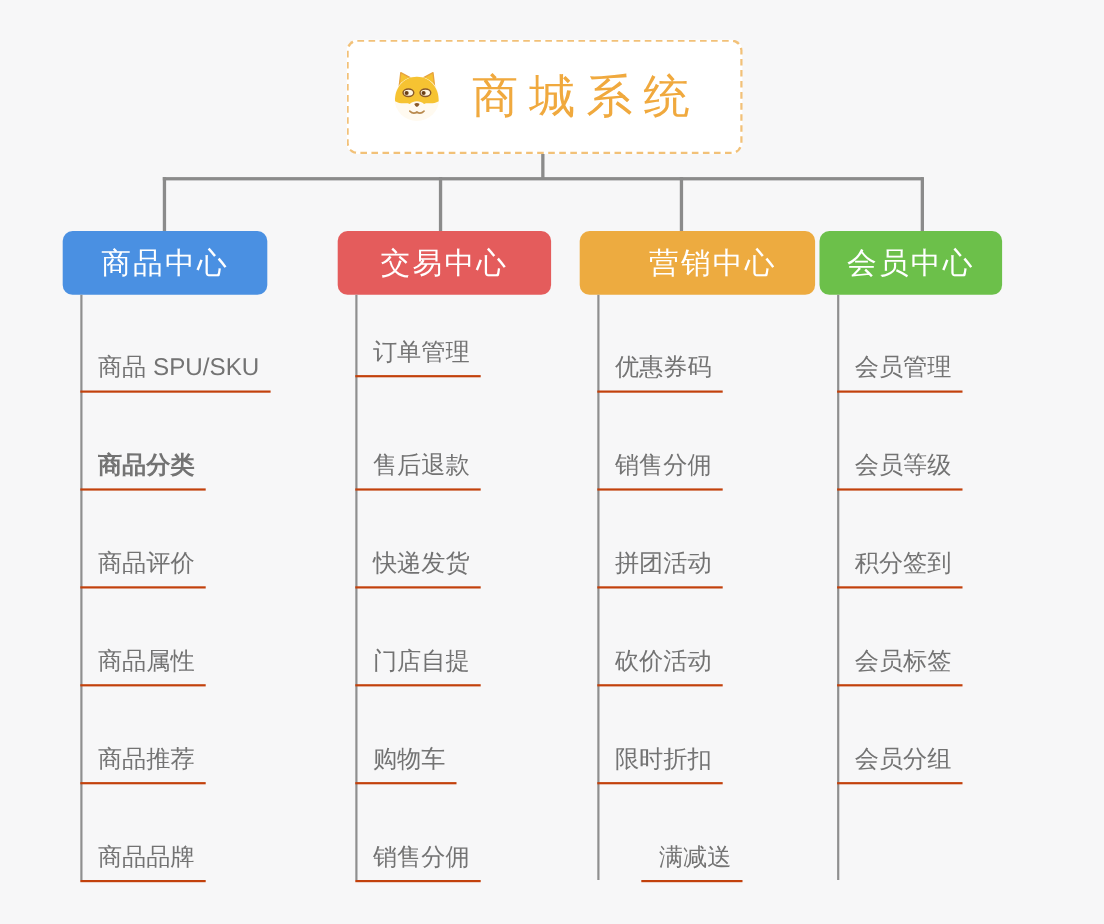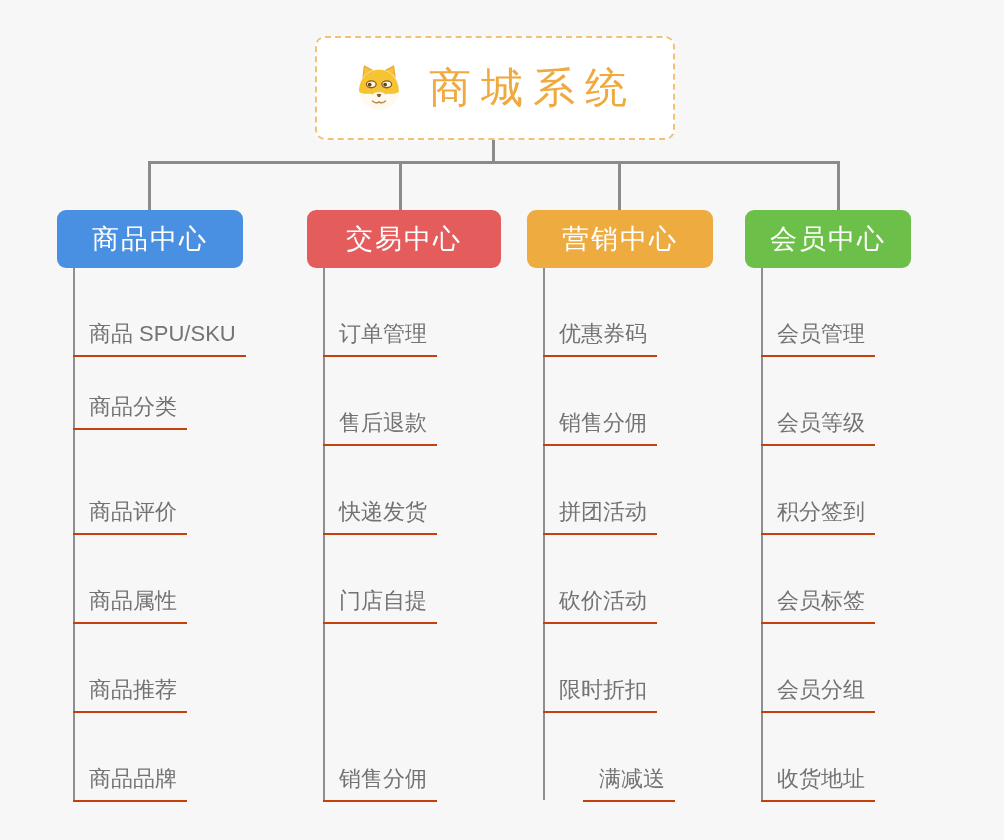--- a/index.html
+++ b/index.html
@@ -24,21 +24,21 @@
   }
   .root-icon{width:52px;height:52px;flex:0 0 auto;}
   
   .branch{
     position:absolute;top:210px;height:58px;border-radius:9px;
     display:flex;align-items:center;justify-content:center;
     color:#ffffff;font-size:27px;letter-spacing:2px;
   }
   .b0{left:57px;width:186px;}
   .b1{left:307px;width:194px;}
-  .b2{left:527px;width:186px;}
+  .b2{left:527px;width:186px;padding-left:28px;}
   .b3{left:745px;width:166px;}
   
   .col{position:absolute;top:268px;width:230px;height:534px;}
   .c0{left:73px;}
   .c1{left:323px;}
   .c2{left:543px;}
   .c3{left:761px;}
   .trunk{position:absolute;left:0;top:0;width:2px;height:532px;background:#8f8f8f;}
   .sub{
     position:absolute;left:0;height:42px;box-sizing:border-box;
@@ -90,44 +90,44 @@
 <div class="branch b2" style="background: rgb(237, 171, 64);">
   <span>营销中心</span>
 </div>
 <div class="branch b3" style="background: rgb(108, 192, 74);">
   <span>会员中心</span>
 </div>
 
 <div class="col c0">
   <div class="trunk"></div>
 <div class="sub" style="top: 47px;">商品 SPU/SKU</div>
-    <div class="sub" style="top: 120px;">商品分类</div>
+    <div class="sub" style="top: 136px; font-weight: bold;">商品分类</div>
     <div class="sub" style="top: 225px;">商品评价</div>
     <div class="sub" style="top: 314px;">商品属性</div>
     <div class="sub" style="top: 403px;">商品推荐</div>
     <div class="sub" style="top: 492px;">商品品牌</div>
   </div>
 <div class="col c1">
   <div class="trunk"></div>
-<div class="sub" style="top: 47px; text-align: center;">订单管理</div>
+<div class="sub" style="top: 33px; text-align: center;">订单管理</div>
     <div class="sub" style="top: 136px;">售后退款</div>
     <div class="sub" style="top: 225px;">快递发货</div>
     <div class="sub" style="top: 314px;">门店自提</div>
+    <div class="sub" style="top: 403px;">购物车</div>
     <div class="sub" style="top: 492px;">销售分佣</div>
   </div>
 <div class="col c2">
   <div class="trunk"></div>
 <div class="sub" style="top: 47px;">优惠券码</div>
     <div class="sub" style="top: 136px;">销售分佣</div>
     <div class="sub" style="top: 225px;">拼团活动</div>
     <div class="sub" style="top: 314px;">砍价活动</div>
     <div class="sub" style="top: 403px;">限时折扣</div>
     <div class="sub" style="top: 492px; margin-left: 40px;">满减送</div>
   </div>
 <div class="col c3">
   <div class="trunk"></div>
 <div class="sub" style="top: 47px;">会员管理</div>
     <div class="sub" style="top: 136px; text-align: center;">会员等级</div>
     <div class="sub" style="top: 225px;">积分签到</div>
     <div class="sub" style="top: 314px;">会员标签</div>
     <div class="sub" style="top: 403px;">会员分组</div>
-    <div class="sub" style="top: 492px;">收货地址</div>
   </div>
 
 </body></html>

